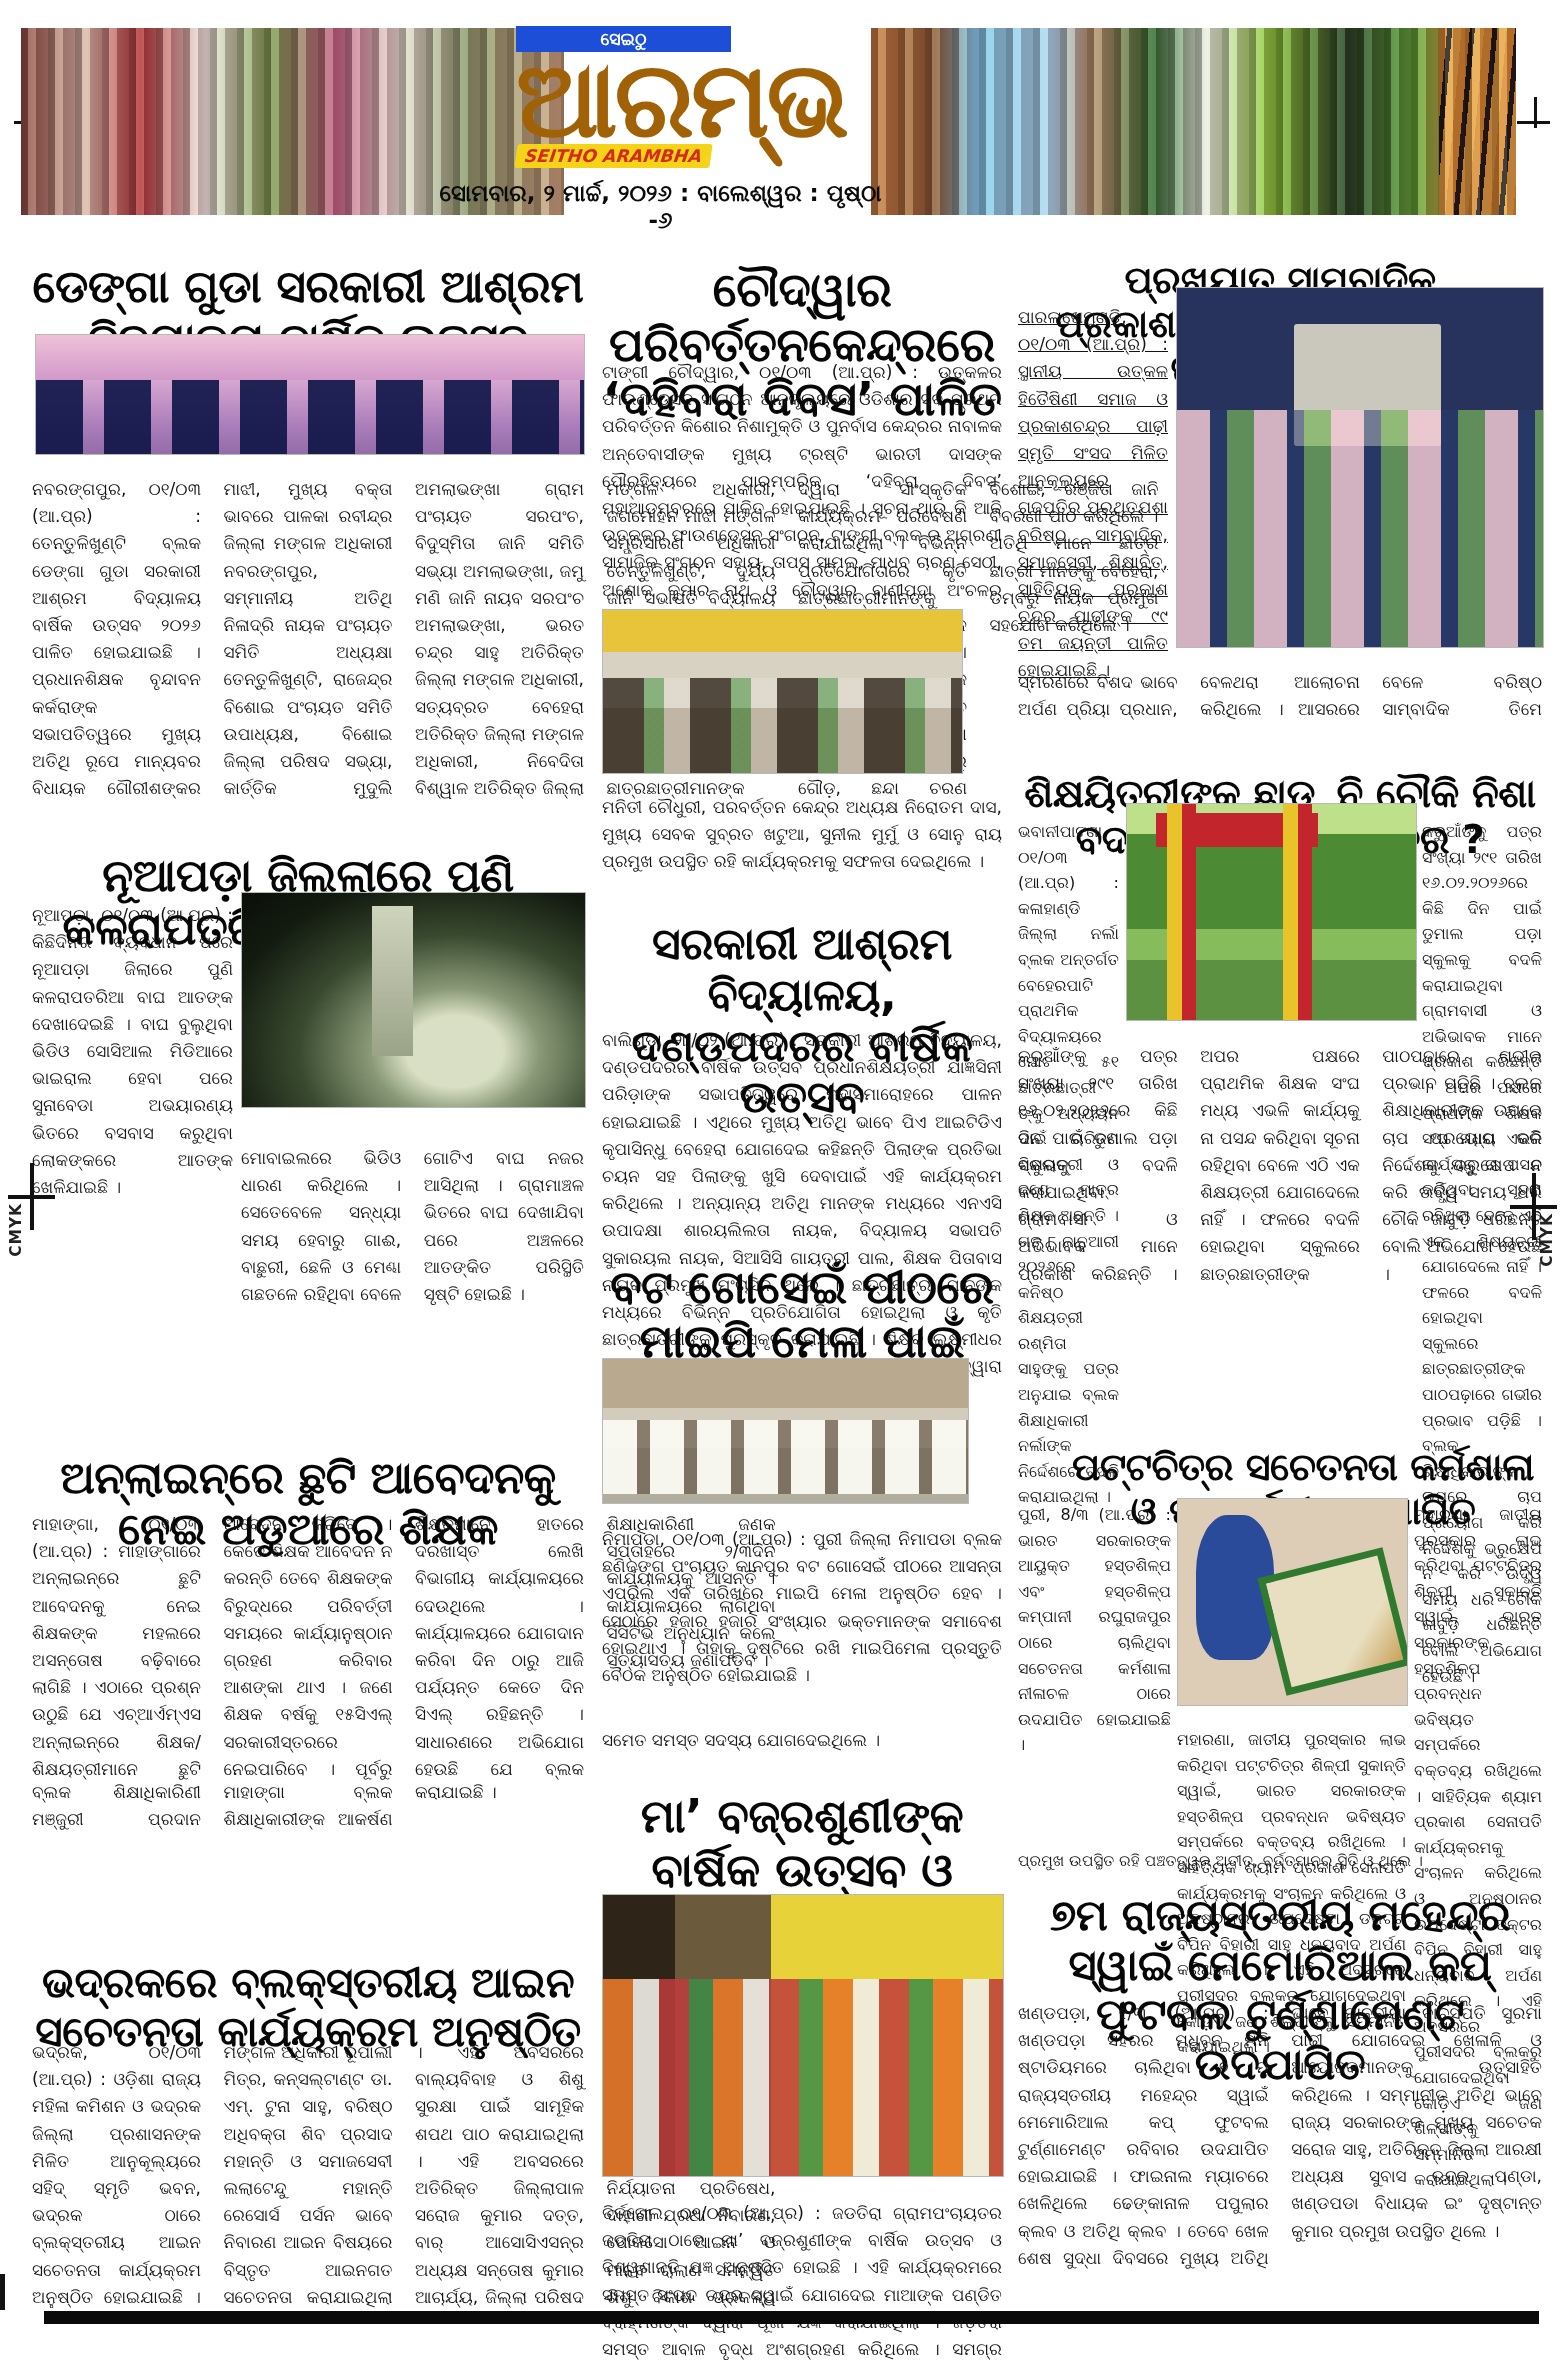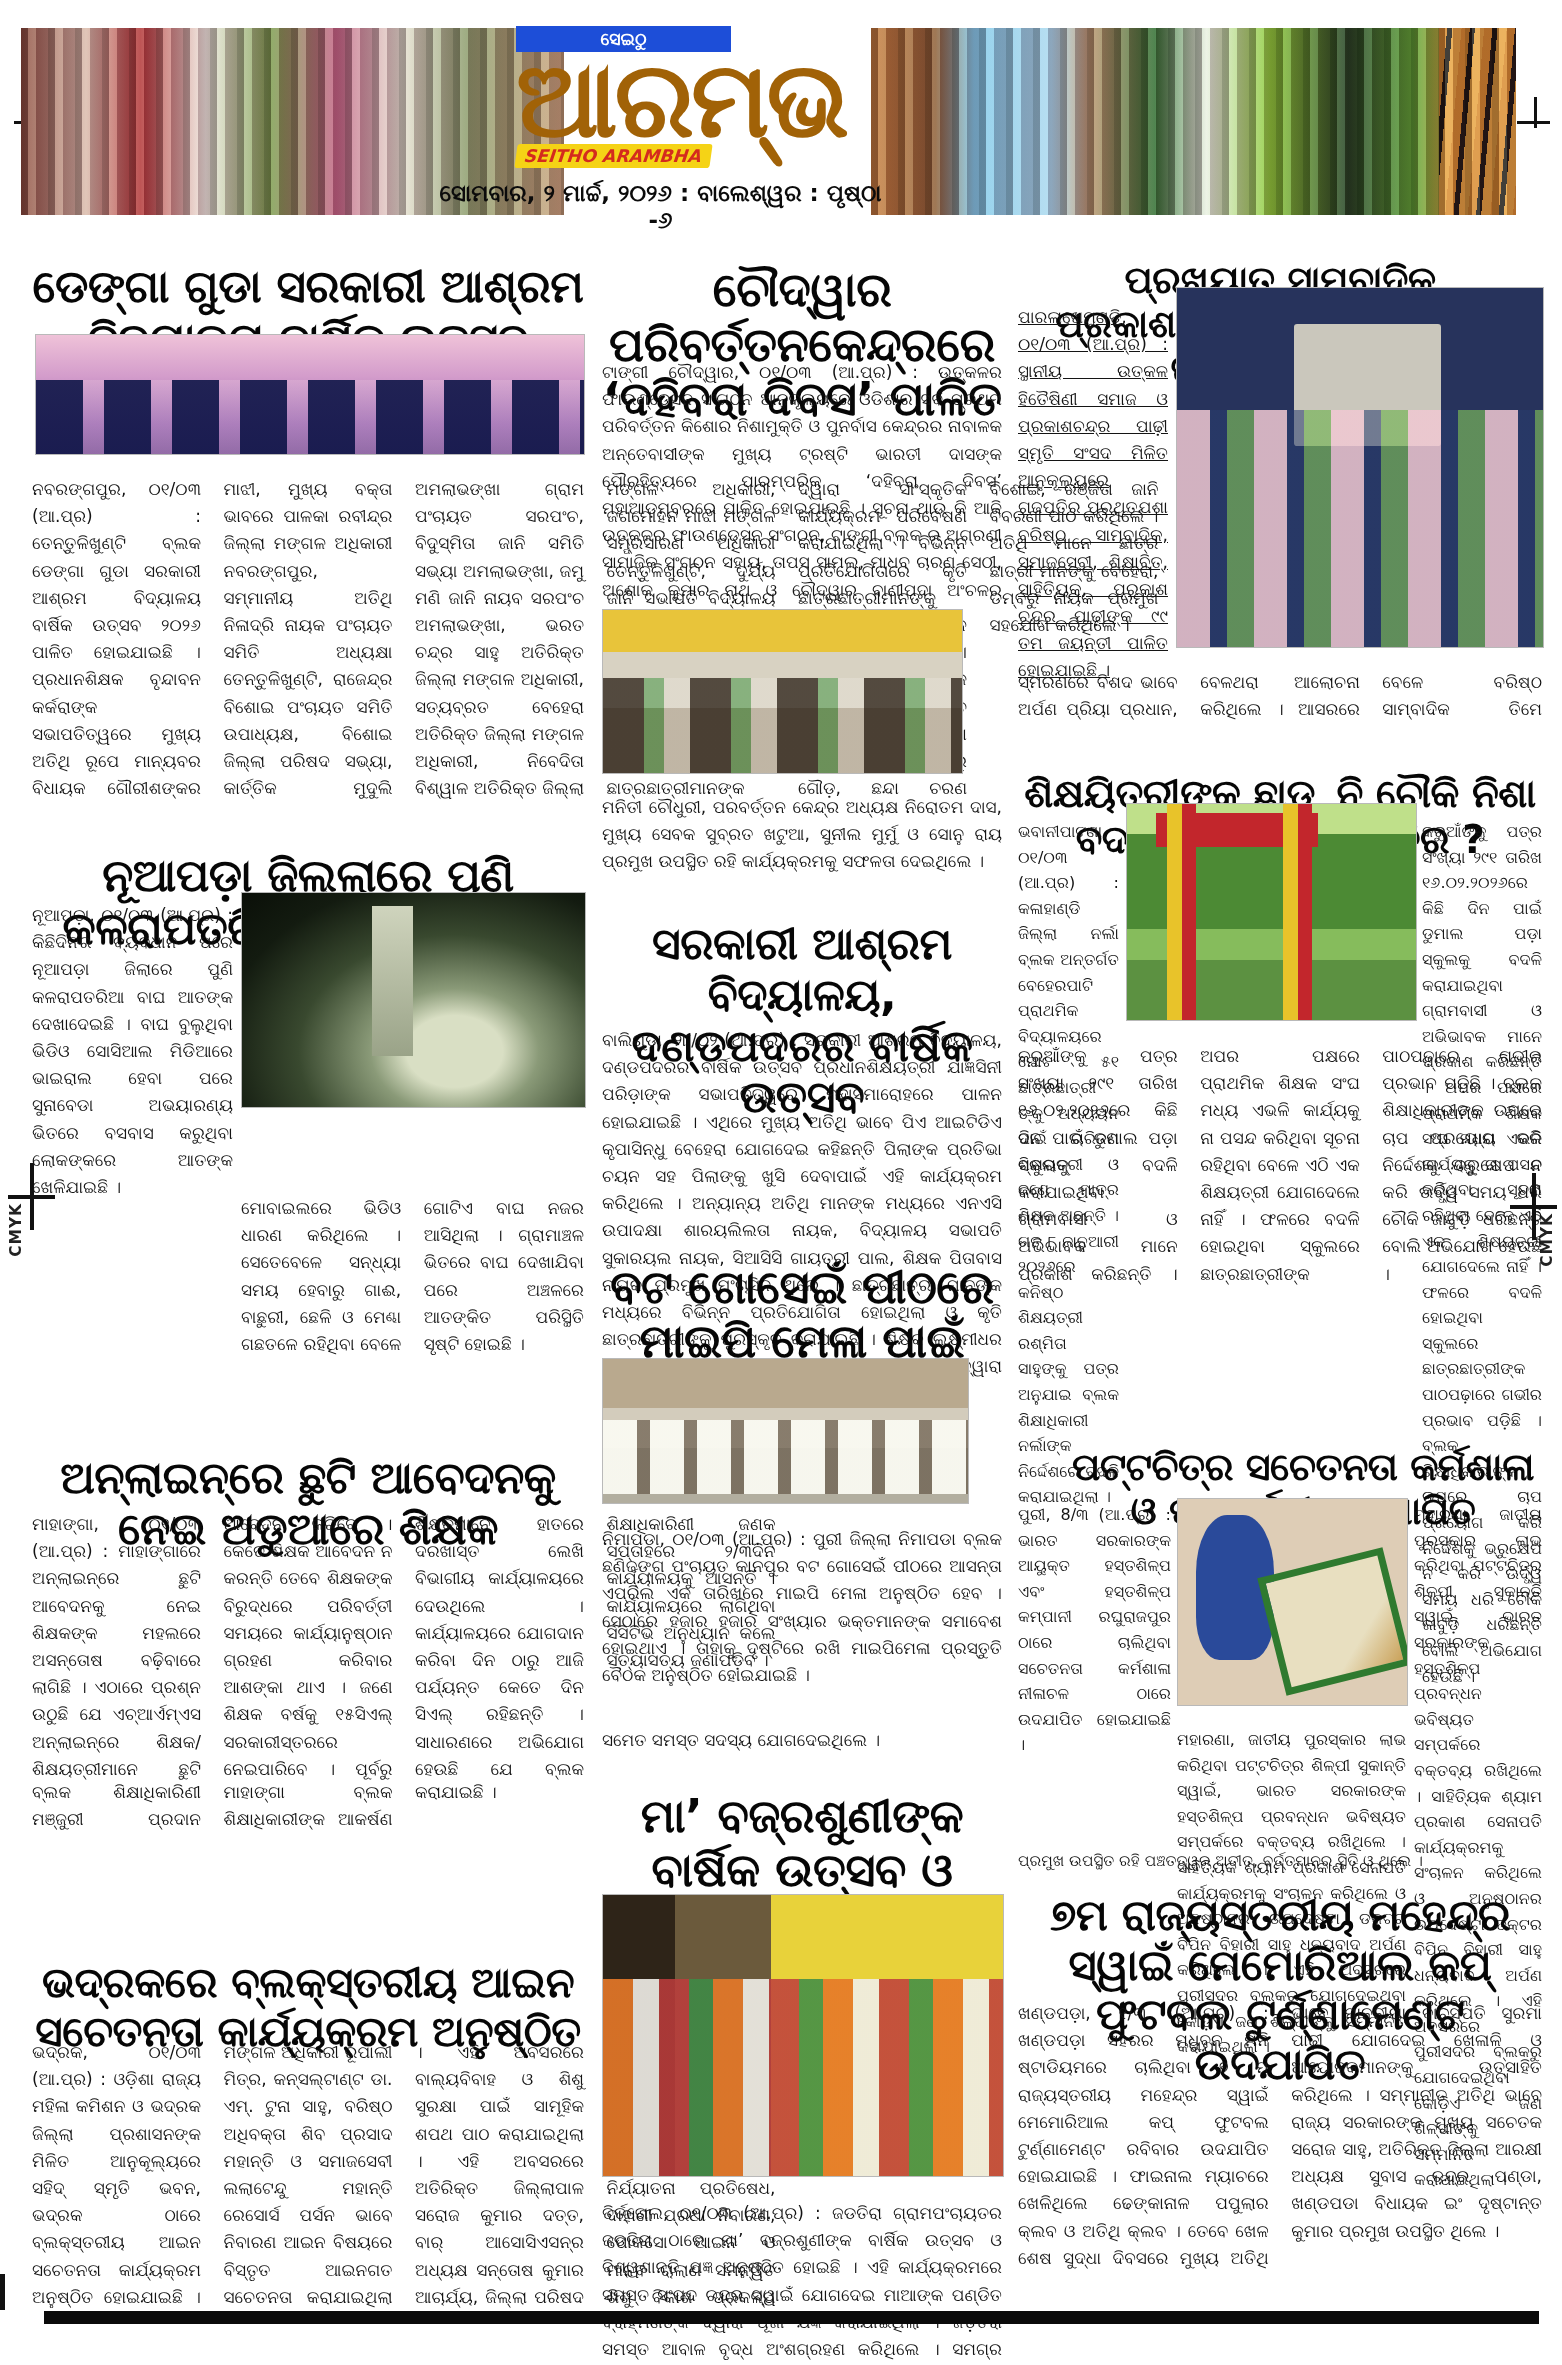--- a/index.html
+++ b/index.html
@@ -114,21 +114,21 @@
   <p class="body-text" style="left:602px;top:777px;width:400px;height:95px;">ମନିତୀ ଚୌଧୁରୀ, ପରବର୍ତ୍ତନ କେନ୍ଦ୍ର ଅଧ୍ୟକ୍ଷ ନିରୋତମ ଦାସ, ମୁଖ୍ୟ ସେବକ ସୁବ୍ରତ ଖଟୁଆ, ସୁନୀଲ ମୁର୍ମୁ ଓ ସୋନୁ ରାୟ ପ୍ରମୁଖ ଉପସ୍ଥିତ ରହି କାର୍ଯ୍ୟକ୍ରମକୁ ସଫଳତା ଦେଇଥିଲେ ।</p>
 
   <h2 class="headline" style="left:1018px;top:226px;width:524px;font-size:38px;">ପ୍ରଖ୍ୟାତ ସାମ୍ବାଦିକ ପ୍ରକାଶଚନ୍ଦ୍ର ପାଢ଼ୀଙ୍କ ୯୯ତମ ଜୟନ୍ତୀ ପାଳନ</h2>
   <p class="body-text" style="left:1018px;top:287px;width:150px;height:359px;text-decoration:underline;">ପାରଳାଖେମୁଣ୍ଡି, ୦୧/୦୩ (ଆ.ପ୍ର) : ସ୍ଥାନୀୟ ଉତ୍କଳ ହିତୈଷିଣୀ ସମାଜ ଓ ପ୍ରକାଶଚନ୍ଦ୍ର ପାଢ଼ୀ ସ୍ମୃତି ସଂସଦ ମିଳିତ ଆନୁକୂଲ୍ୟରେ ଗଜପତିର ପ୍ରଥିତଯଶା ବରିଷ୍ଠ ସାମ୍ବାଦିକ, ସମାଜସେବୀ, ଶିକ୍ଷାବିତ୍, ସାହିତ୍ୟିକ, ପ୍ରକାଶ ଚନ୍ଦ୍ର ପାଢ଼ୀଙ୍କ ୯୯ ତମ ଜୟନ୍ତୀ ପାଳିତ ହୋଇଯାଇଛି ।</p>
   <div class="photo ph3" style="left:1176px;top:287px;width:366px;height:359px;" title="Dancers in green costume receiving felicitation before a banner on stage"></div>
   <p class="body-text cols3" style="left:1018px;top:652px;width:524px;height:81px;">ସ୍ମରଣରେ ବିଶଦ ଭାବେ ଅର୍ପଣ ପ୍ରିୟା ପ୍ରଧାନ, ବେଳଥରା ଆଲୋଚନା କରିଥିଲେ । ଆସରରେ ବେଳେ ବରିଷ୍ଠ ସାମ୍ବାଦିକ ତିମେ ସମ୍ପର୍କରେ ବିଶେଷ ଭାବେ ଆଲୋକପାତ କରାଯାଇଥିଲା ।</p>
 
   <h2 class="headline" style="left:32px;top:813px;width:552px;font-size:45px;">ନୂଆପଡ଼ା ଜିଲ୍ଲାରେ ପୁଣି କଳରାପତରିଆ ବାଘ ଆତଙ୍କ</h2>
   <p class="body-text" style="left:32px;top:885px;width:201px;height:353px;">ନୂଆପଡ଼ା, ୦୧/୦୩ (ଆ.ପ୍ର) : କିଛିଦିନର ବ୍ୟବଧାନ ପରେ ନୂଆପଡ଼ା ଜିଲାରେ ପୁଣି କଳରାପତରିଆ ବାଘ ଆତଙ୍କ ଦେଖାଦେଇଛି । ବାଘ ବୁଲୁଥିବା ଭିଡିଓ ସୋସିଆଲ ମିଡିଆରେ ଭାଇରାଲ ହେବା ପରେ ସୁନାବେଡା ଅଭୟାରଣ୍ୟ ଭିତରେ ବସବାସ କରୁଥିବା ଲୋକଙ୍କରେ ଆତଙ୍କ ଖେଳିଯାଇଛି ।</p>
   <div class="photo ph4" style="left:241px;top:892px;width:343px;height:214px;" title="Night video still of a leopard resting near a tree trunk"></div>
-  <p class="body-text cols2" style="left:241px;top:1170px;width:343px;height:259px;margin-top:25px;">ମୋବାଇଲରେ ଭିଡିଓ ଧାରଣ କରିଥିଲେ । ସେତେବେଳେ ସନ୍ଧ୍ୟା ସମୟ ହେବାରୁ ଗାଈ, ବାଛୁରୀ, ଛେଳି ଓ ମେଣ୍ଢା ଗଛତଳେ ରହିଥିବା ବେଳେ ଗୋଟିଏ ବାଘ ନଜର ଆସିଥିଲା । ଗ୍ରାମାଞ୍ଚଳ ଭିତରେ ବାଘ ଦେଖାଯିବା ପରେ ଅଞ୍ଚଳରେ ଆତଙ୍କିତ ପରିସ୍ଥିତି ସୃଷ୍ଟି ହୋଇଛି ।</p>
+  <p class="body-text cols2" style="left:241px;top:1120px;width:343px;height:259px;margin-top:25px;">ମୋବାଇଲରେ ଭିଡିଓ ଧାରଣ କରିଥିଲେ । ସେତେବେଳେ ସନ୍ଧ୍ୟା ସମୟ ହେବାରୁ ଗାଈ, ବାଛୁରୀ, ଛେଳି ଓ ମେଣ୍ଢା ଗଛତଳେ ରହିଥିବା ବେଳେ ଗୋଟିଏ ବାଘ ନଜର ଆସିଥିଲା । ଗ୍ରାମାଞ୍ଚଳ ଭିତରେ ବାଘ ଦେଖାଯିବା ପରେ ଅଞ୍ଚଳରେ ଆତଙ୍କିତ ପରିସ୍ଥିତି ସୃଷ୍ଟି ହୋଇଛି ।</p>
 
   <h2 class="headline" style="left:602px;top:881px;width:400px;font-size:44px;">ସରକାରୀ ଆଶ୍ରମ ବିଦ୍ୟାଳୟ, ଦଣ୍ଡପଦରର ବାର୍ଷିକ ଉତ୍ସବ</h2>
   <p class="body-text" style="left:602px;top:1010px;width:400px;height:194px;">ବାଲିଗୁଡା, ୨୮/୦୨ (ଆ.ପ୍ର) : ସରକାରୀ ଆଶ୍ରମ ବିଦ୍ୟାଳୟ, ଦଣ୍ଡପଦରର ବାର୍ଷିକ ଉତ୍ସବ ପ୍ରଧାନଶିକ୍ଷୟତ୍ରୀ ଯାଜ୍ଞସିନୀ ପରିଡ଼ାଙ୍କ ସଭାପତିତ୍ୱରେ ମହାସମାରୋହରେ ପାଳନ ହୋଇଯାଇଛି । ଏଥିରେ ମୁଖ୍ୟ ଅତିଥି ଭାବେ ପିଏ ଆଇଟିଡିଏ କୃପାସିନ୍ଧୁ ବେହେରା ଯୋଗଦେଇ କହିଛନ୍ତି ପିଲାଙ୍କ ପ୍ରତିଭା ଚୟନ ସହ ପିଲାଙ୍କୁ ଖୁସି ଦେବାପାଇଁ ଏହି କାର୍ଯ୍ୟକ୍ରମ କରିଥିଲେ । ଅନ୍ୟାନ୍ୟ ଅତିଥି ମାନଙ୍କ ମଧ୍ୟରେ ଏନଏସି ଉପାଦକ୍ଷା ଶାରୟଲିଲତା ନାୟକ, ବିଦ୍ୟାଳୟ ସଭାପତି ସୁକାରୟଲ ନାୟକ, ସିଆସିସି ଗାୟତ୍ରୀ ପାଲ, ଶିକ୍ଷକ ପିତାବାସ ନାୟକ ପ୍ରମୁଖ ମଂଚାସିନ ଥିଲେ । ଛାତ୍ରଛାତ୍ରୀ ମାନଙ୍କ ମଧ୍ୟରେ ବିଭିନ୍ନ ପ୍ରତିଯୋଗିତା ହୋଇଥିଲା ଓ କୃତି ଛାତ୍ରଛାତ୍ରୀଙ୍କୁ ପୁରସ୍କୃତ କରାଯାଇଛି । ଶିକ୍ଷକ ଲକ୍ଷ୍ମୀଧର ସାହୁ ମଂଚ ପରିଚାଳନା କରିଥିବା ବେଳେ ଛାତ୍ରଛାତ୍ରୀଙ୍କ ଦ୍ୱାରା ସାଂସ୍କୃତିକ କାର୍ଯ୍ୟକ୍ରମ ହୋଇଯାଇଛି ।</p>
 
   <h2 class="headline" style="left:1018px;top:739px;width:524px;font-size:39px;">ଶିକ୍ଷୟିତ୍ରୀଙ୍କୁ ଛାଡ଼ୁନି ଚୌକି ନିଶା ବଦଳି ନିର୍ଦ୍ଦେଶକୁ ବେଖାତିର ?</h2>
   <p class="body-text" style="left:1018px;top:803px;width:101px;height:218px;font-size:16px;">ଭବାନୀପାଟଣା, ୦୧/୦୩ (ଆ.ପ୍ର) : କଳାହାଣ୍ଡି ଜିଲ୍ଲା ନର୍ଲା ବ୍ଲକ ଅନ୍ତର୍ଗତ ବେହେରପାଟି ପ୍ରାଥମିକ ବିଦ୍ୟାଳୟରେ ମୋଟ ୫୧ ଛାତ୍ରଛାତ୍ରୀଙ୍କୁ ଅଧ୍ୟୟନ ପାଇଁ ଚାରିଜଣ ଶିକ୍ଷୟତ୍ରୀ ଓ ଜଣେ ମାତ୍ର ଶିକ୍ଷକ ଅଛନ୍ତି । ଗତ ୮ ଜାନୁଆରୀ ୨୦୨୬ରେ କନିଷ୍ଠ ଶିକ୍ଷୟତ୍ରୀ ରଶ୍ମିତା ସାହୁଙ୍କୁ ପତ୍ର ଅନୁଯାଇ ବ୍ଲକ ଶିକ୍ଷାଧିକାରୀ ନର୍ଲାଙ୍କ ନିର୍ଦ୍ଦେଶରେ ବଦଳି କରାଯାଇଥିଲା ।</p>
   <div class="photo ph6" style="left:1126px;top:803px;width:289px;height:216px;" title="Primary school gate at Beherapati painted with red, yellow and ikat patterns"></div>
   <p class="body-text" style="left:1422px;top:803px;width:120px;height:218px;font-size:16px;">କରୁଆଁଙ୍କୁ ପତ୍ର ସଂଖ୍ୟା ୨୯୧ ତାରିଖ ୧୬.୦୨.୨୦୨୬ରେ କିଛି ଦିନ ପାଇଁ ଡୁମାଲ ପଡ଼ା ସ୍କୁଲକୁ ବଦଳି କରାଯାଇଥିବା ଗ୍ରାମବାସୀ ଓ ଅଭିଭାବକ ମାନେ ପ୍ରକାଶ କରିଛନ୍ତି । ଅପର ପକ୍ଷରେ ପ୍ରାଥମିକ ଶିକ୍ଷକ ସଂଘ ମଧ୍ୟ ଏଭଳି କାର୍ଯ୍ୟକୁ ନା ପସନ୍ଦ କରିଥିବା ସୂଚନା ରହିଥିବା ବେଳେ ଏଠି ଏକ ଶିକ୍ଷୟତ୍ରୀ ଯୋଗଦେଲେ ନାହିଁ । ଫଳରେ ବଦଳି ହୋଇଥିବା ସ୍କୁଲରେ ଛାତ୍ରଛାତ୍ରୀଙ୍କ ପାଠପଢ଼ାରେ ଗଭୀର ପ୍ରଭାବ ପଡ଼ିଛି । ବ୍ଲକ ଶିକ୍ଷାଧିକାରୀଙ୍କ ଉପରେ ଚାପ ପ୍ରୟୋଗ କରି ନିର୍ଦ୍ଦେଶକୁ ଭ୍ରୁକ୍ଷେପ ନ କରି ଊର୍ଦ୍ଧ୍ୱ ସମୟ ଧରି ଚୌକି ଜାବୁଡ଼ି ଧରିଛନ୍ତି ବୋଲି ଅଭିଯୋଗ ହେଉଛି ।</p>
   <p class="body-text cols3" style="left:1018px;top:1026px;width:524px;height:353px;">କରୁଆଁଙ୍କୁ ପତ୍ର ସଂଖ୍ୟା ୨୯୧ ତାରିଖ ୧୬.୦୨.୨୦୨୬ରେ କିଛି ଦିନ ପାଇଁ ଡୁମାଲ ପଡ଼ା ସ୍କୁଲକୁ ବଦଳି କରାଯାଇଥିବା ଗ୍ରାମବାସୀ ଓ ଅଭିଭାବକ ମାନେ ପ୍ରକାଶ କରିଛନ୍ତି । ଅପର ପକ୍ଷରେ ପ୍ରାଥମିକ ଶିକ୍ଷକ ସଂଘ ମଧ୍ୟ ଏଭଳି କାର୍ଯ୍ୟକୁ ନା ପସନ୍ଦ କରିଥିବା ସୂଚନା ରହିଥିବା ବେଳେ ଏଠି ଏକ ଶିକ୍ଷୟତ୍ରୀ ଯୋଗଦେଲେ ନାହିଁ । ଫଳରେ ବଦଳି ହୋଇଥିବା ସ୍କୁଲରେ ଛାତ୍ରଛାତ୍ରୀଙ୍କ ପାଠପଢ଼ାରେ ଗଭୀର ପ୍ରଭାବ ପଡ଼ିଛି । ବ୍ଲକ ଶିକ୍ଷାଧିକାରୀଙ୍କ ଉପରେ ଚାପ ପ୍ରୟୋଗ କରି ନିର୍ଦ୍ଦେଶକୁ ଭ୍ରୁକ୍ଷେପ ନ କରି ଊର୍ଦ୍ଧ୍ୱ ସମୟ ଧରି ଚୌକି ଜାବୁଡ଼ି ଧରିଛନ୍ତି ବୋଲି ଅଭିଯୋଗ ହେଉଛି ।</p>
 

